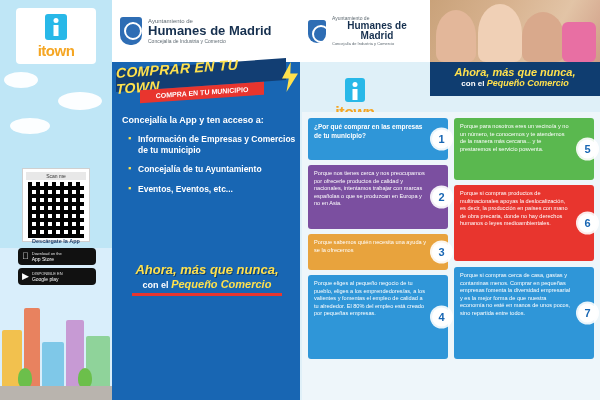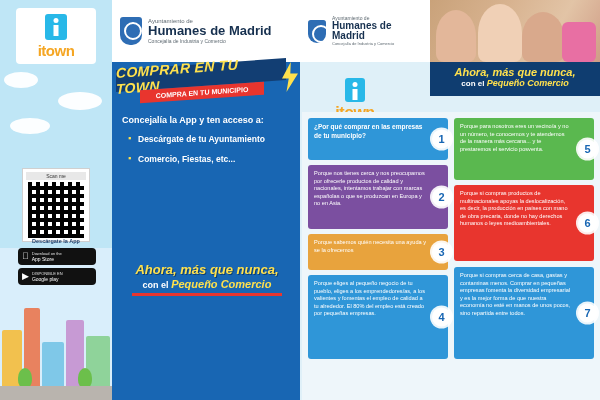--- a/index.html
+++ b/index.html
@@ -92,21 +92,21 @@
   }
   .crest {
     width: 22px; height: 28px; background: #2e6db4;
     border-radius: 3px 3px 10px 10px; position: relative; flex: none;
   }
   .crest::after {
     content: ""; position: absolute; left: 4px; top: 5px; width: 14px; height: 14px;
     border: 2px solid #fff; border-radius: 50%;
   }
   .crest-text .line1 { font-size: 6px; color: #5f6a72; line-height: 1; }
-  .crest-text .line2 { font-size: 13px; font-weight: bold; color: #16304f; line-height: 1.05; }
+  .crest-text .line2 { font-size: 13px; font-weight: bold; color: #16304f; line-height: 1.05; text-align: center; }
   .crest-text .line3 { font-size: 5px; color: #5f6a72; line-height: 1.2; }
 
   
   .mid-panel {
     position: absolute; left: 112px; top: 62px; width: 188px; height: 338px;
     background: #1866b3;
   }
   .comprar-ribbon {
     position: absolute; left: 116px; top: 62px; width: 182px; height: 42px;
   }
@@ -287,22 +287,23 @@
     </div>
     <div class="ribbon-sub">
       <span>COMPRA EN TU MUNICIPIO</span>
     </div>
     <div class="bolt"></div>
   </div>
 
   <div class="mid-intro">Concejalía la App y  ten acceso a:</div>
 
   <ul class="mid-list">
-    <li>Descárgate de tu Ayuntamiento</li>
-    <li>Comercio, Fiestas, etc...</li>
+    <li>Información de Empresas y Comercios de tu municipio</li>
+    <li>Concejalía de tu Ayuntamiento</li>
+    <li>Eventos, Eventos, etc...</li>
   </ul>
 
   <div class="itown-logo-mid">
     <div class="itown-mark"></div>
     <div class="itown-word">itown</div>
   </div>
 
   <div class="ahora-box">
     <div class="ahora-1">Ahora, más que nunca,</div>
     <div class="ahora-2">

